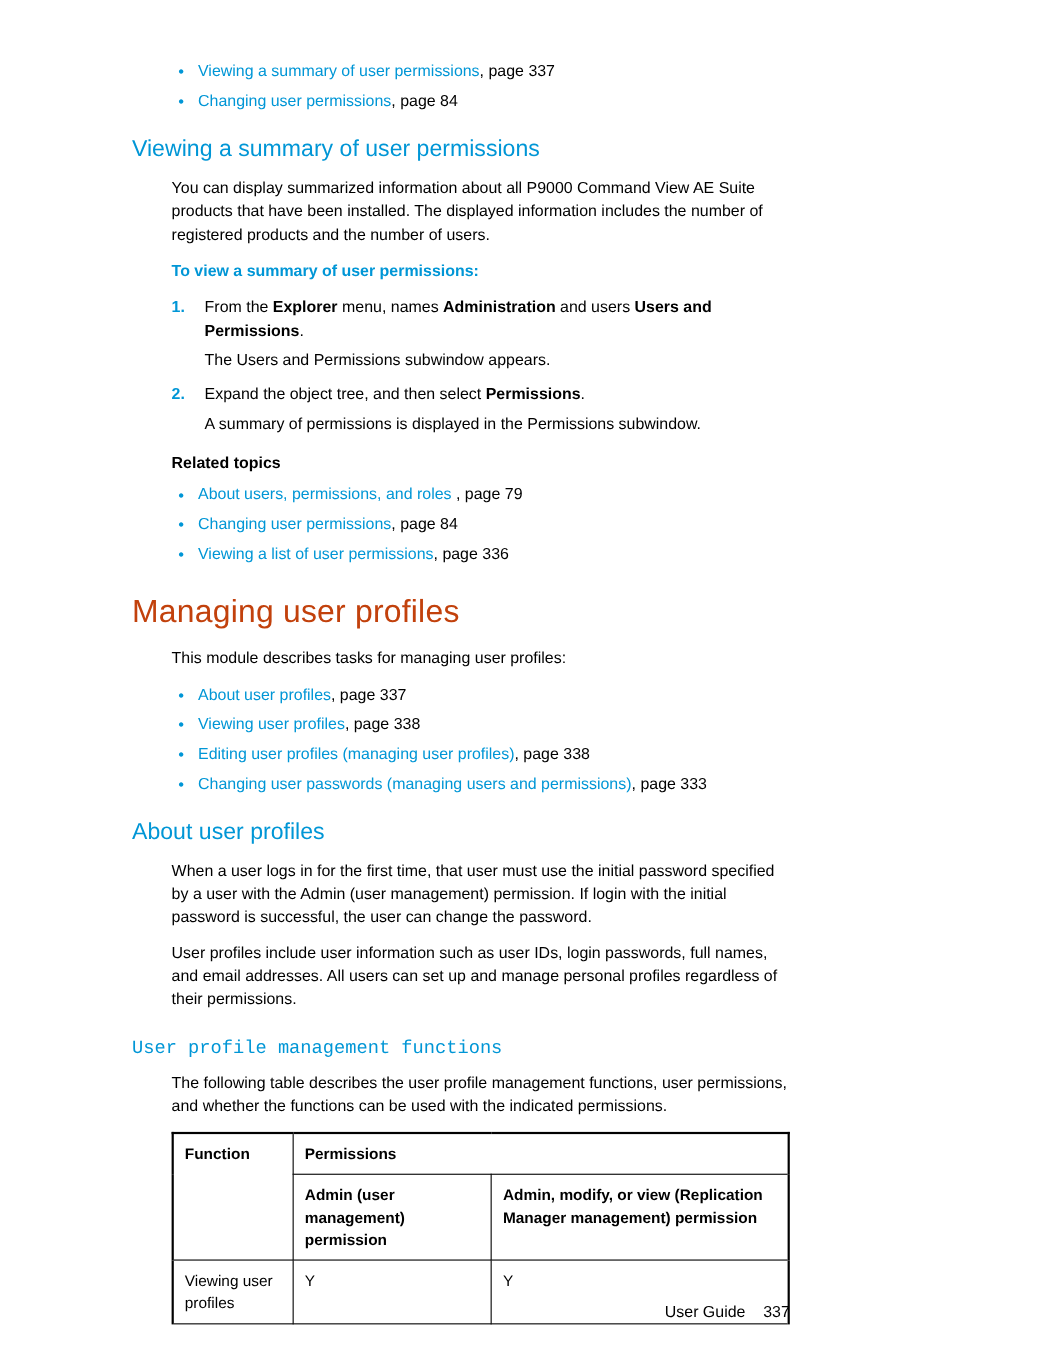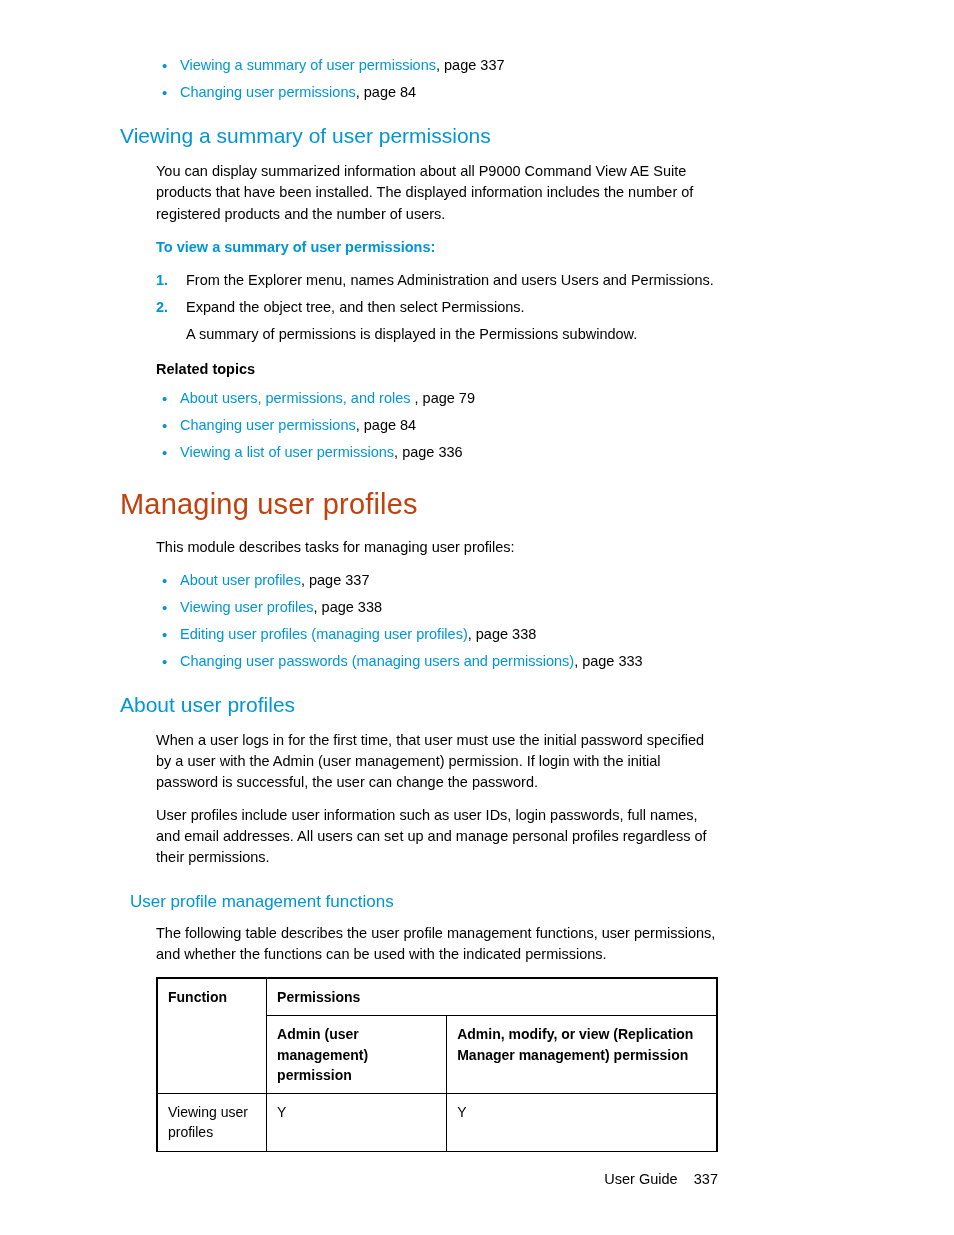--- a/index.html
+++ b/index.html
@@ -29,21 +29,22 @@
   .h2 {
     font-size: 21px;
     font-weight: normal;
     color: #0096d6;
     margin: 18px 0 10px 0;
   }
   .h3 {
     font-size: 17px;
     font-weight: normal;
     color: #0096d6;
-    margin: 22px 0 8px 10px;
+    margin: 22px 0 8px 0;
+    font-family: Liberation Mono, monospace;
   }
   .h3-small {
     font-size: 14.5px;
     font-weight: bold;
     color: #0096d6;
     margin: 10px 0 8px 0;
   }
   .body-text {
     margin: 0 0 12px 0;
     padding-left: 36px;
@@ -89,21 +90,21 @@
     counter-increment: step;
     content: counter(step) ".";
     color: #0096d6;
     font-weight: bold;
     position: absolute;
     left: 0;
   }
   .step-sub {
     margin: 6px 0 10px 0;
   }
-  strong { font-weight: normal; }
+  strong { font-weight: bold; }
   table.perm {
     width: 100%;
     border-collapse: collapse;
     margin-top: 3px;
     margin-left: 36px;
     width: calc(100% - 36px);
   }
   table.perm th, table.perm td {
     border: 1px solid #000;
     text-align: left;
@@ -141,20 +142,21 @@
     <li><a class="link">Changing user permissions</a><span>, page 84</span></li>
   </ul>
 
   <div class="h2">Viewing a summary of user permissions</div>
   <p class="body-text">You can display summarized information about all P9000 Command View AE Suite products that have been installed. The displayed information includes the number of registered products and the number of users.</p>
   <div class="h3-small body-text" style="padding-left:36px">To view a summary of user permissions:</div>
 
   <ol class="steps">
     <li>
       <span>From the </span><strong>Explorer</strong><span> menu, names </span><strong>Administration</strong><span> and users </span><strong>Users and Permissions</strong><span>.</span>
+      <div class="step-sub">The Users and Permissions subwindow appears.</div>
     </li>
     <li>
       <span>Expand the object tree, and then select </span><strong>Permissions</strong><span>.</span>
       <div class="step-sub">A summary of permissions is displayed in the Permissions subwindow.</div>
     </li>
   </ol>
 
   <div class="related-topics-title">Related topics</div>
   <ul class="bullets">
     <li><a class="link">About users, permissions, and roles</a><span> , page 79</span></li>

